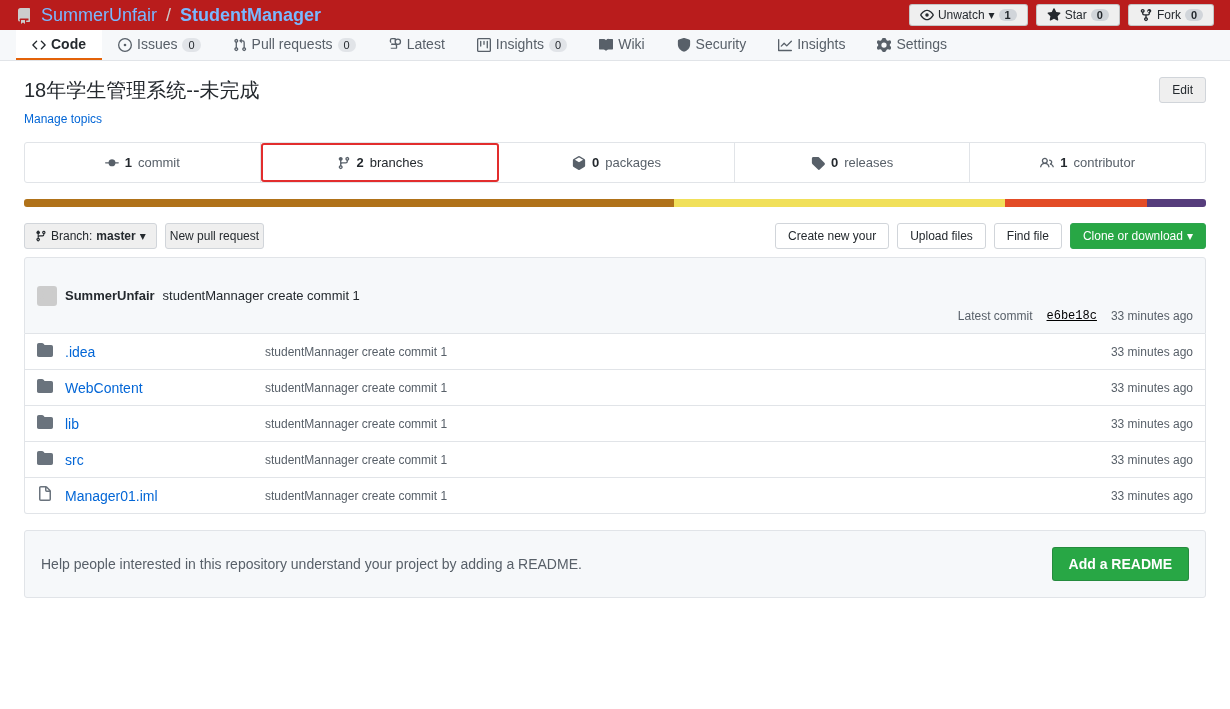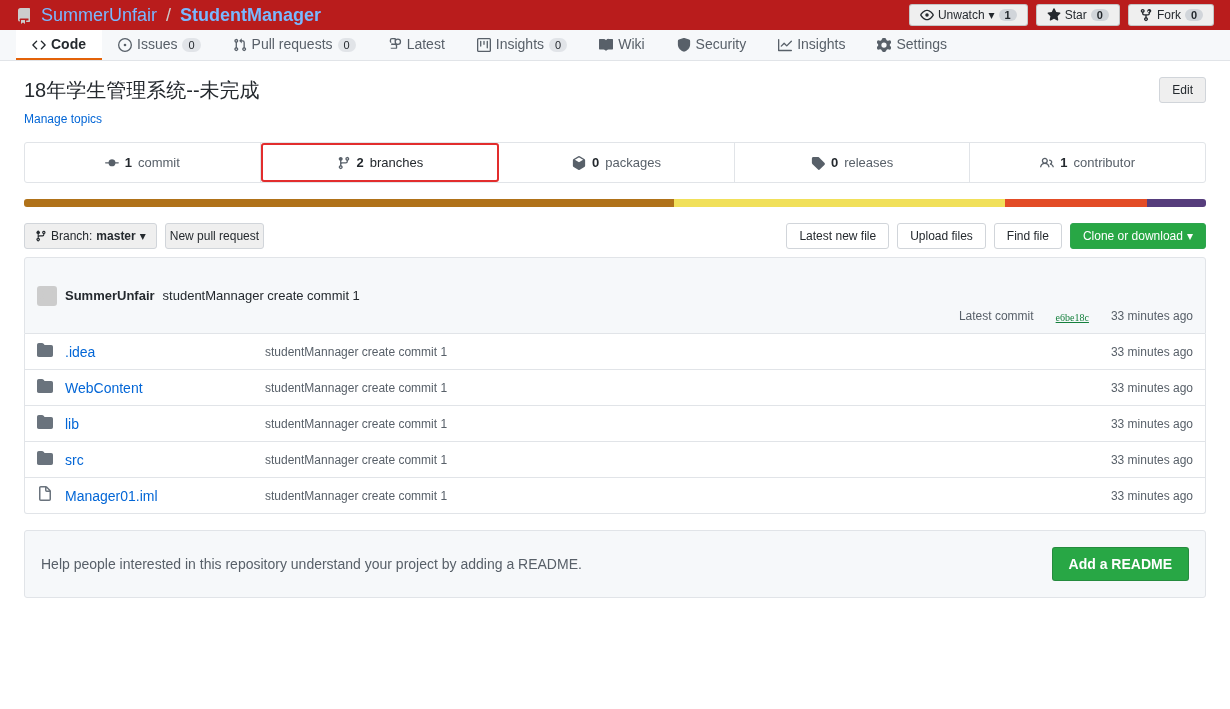--- a/index.html
+++ b/index.html
@@ -47,22 +47,22 @@
     .btn-gray { border: 1px solid #d1d5da; border-radius: 3px; padding: 5px 4px; font-size: 12px; background: #efefef; cursor: pointer; color: #24292e; }
     .btn-white { border: 1px solid #d1d5da; border-radius: 3px; padding: 5px 12px; font-size: 12px; background: #fff; cursor: pointer; color: #24292e; }
     .btn-green { border: 1px solid #2ea44f; border-radius: 3px; padding: 5px 12px; font-size: 12px; background: #28a745; cursor: pointer; color: #fff; display: flex; align-items: center; gap: 4px; }
     
     
     .commit-info { display: flex; justify-content: space-between; align-items: center; padding: 10px 12px; background: #f6f8fa; border: 1px solid #e1e4e8; border-radius: 3px 3px 0 0; }
     .commit-info-left { display: flex; align-items: center; gap: 8px; }
     .avatar { width: 20px; height: 20px; border-radius: 3px; background: #ccc; display: inline-flex; align-items: center; justify-content: center; overflow: hidden; }
     .commit-author { color: #24292e; font-weight: 600; font-size: 13px; }
     .commit-message { color: #24292e; font-size: 13px; }
-    .commit-right { color: #586069; font-size: 12px; display: flex; align-items: flex-end; gap: 22px; margin-top: 41px; }
-    .commit-hash { color: #15803d; font-size: 10px; font-family: Liberation Serif, serif; }
+    .commit-right { color: #586069; font-size: 12px; display: flex; align-items: flex-start; gap: 14px; margin-top: 41px; }
+    .commit-hash { color: #000000; font-size: 12px; font-family: Liberation Mono, monospace; }
     
     
     .file-table { border: 1px solid #e1e4e8; border-top: none; border-radius: 0 0 3px 3px; overflow: hidden; }
     .file-row { display: flex; align-items: center; padding: 8px 12px; border-bottom: 1px solid #e1e4e8; }
     .file-row:last-child { border-bottom: none; }
     .file-icon { width: 20px; margin-right: 8px; color: #6a737d; flex-shrink: 0; }
     .file-name { flex: 0 0 200px; }
     .file-name a { color: #0366d6; text-decoration: none; }
     .file-commit { flex: 1; color: #586069; font-size: 12px; }
     .file-time { flex: 0 0 150px; text-align: right; color: #586069; font-size: 12px; }
@@ -231,21 +231,21 @@
         <svg width="12" height="12" viewBox="0 0 16 16" fill="#24292e">
             <path d="M11.75 2.5a.75.75 0 100 1.5.75.75 0 000-1.5zm-2.25.75a2.25 2.25 0 113 2.122V6A2.5 2.5 0 0110 8.5H6a1 1 0 00-1 1v1.128a2.251 2.251 0 11-1.5 0V5.372a2.25 2.25 0 111.5 0v1.836A2.492 2.492 0 016 7h4a1 1 0 001-1v-.628A2.25 2.25 0 019.5 3.25zM4.25 12a.75.75 0 100 1.5.75.75 0 000-1.5zM3.5 3.25a.75.75 0 111.5 0 .75.75 0 01-1.5 0z"></path>
           </svg>
         <span>Branch: </span>
         <strong>master</strong>
         <span> ▾</span>
       </div>
       <button class="btn-gray">New pull request</button>
     </div>
     <div class="toolbar-right">
-      <button class="btn-white">Latest new file</button>
+      <button class="btn-white">Create new your</button>
       <button class="btn-white">Upload files</button>
       <button class="btn-white">Find file</button>
       <button class="btn-green">
         <span>Clone or download</span>
         <span>▾</span>
       </button>
     </div>
   </div>
 
   <div class="commit-info">

